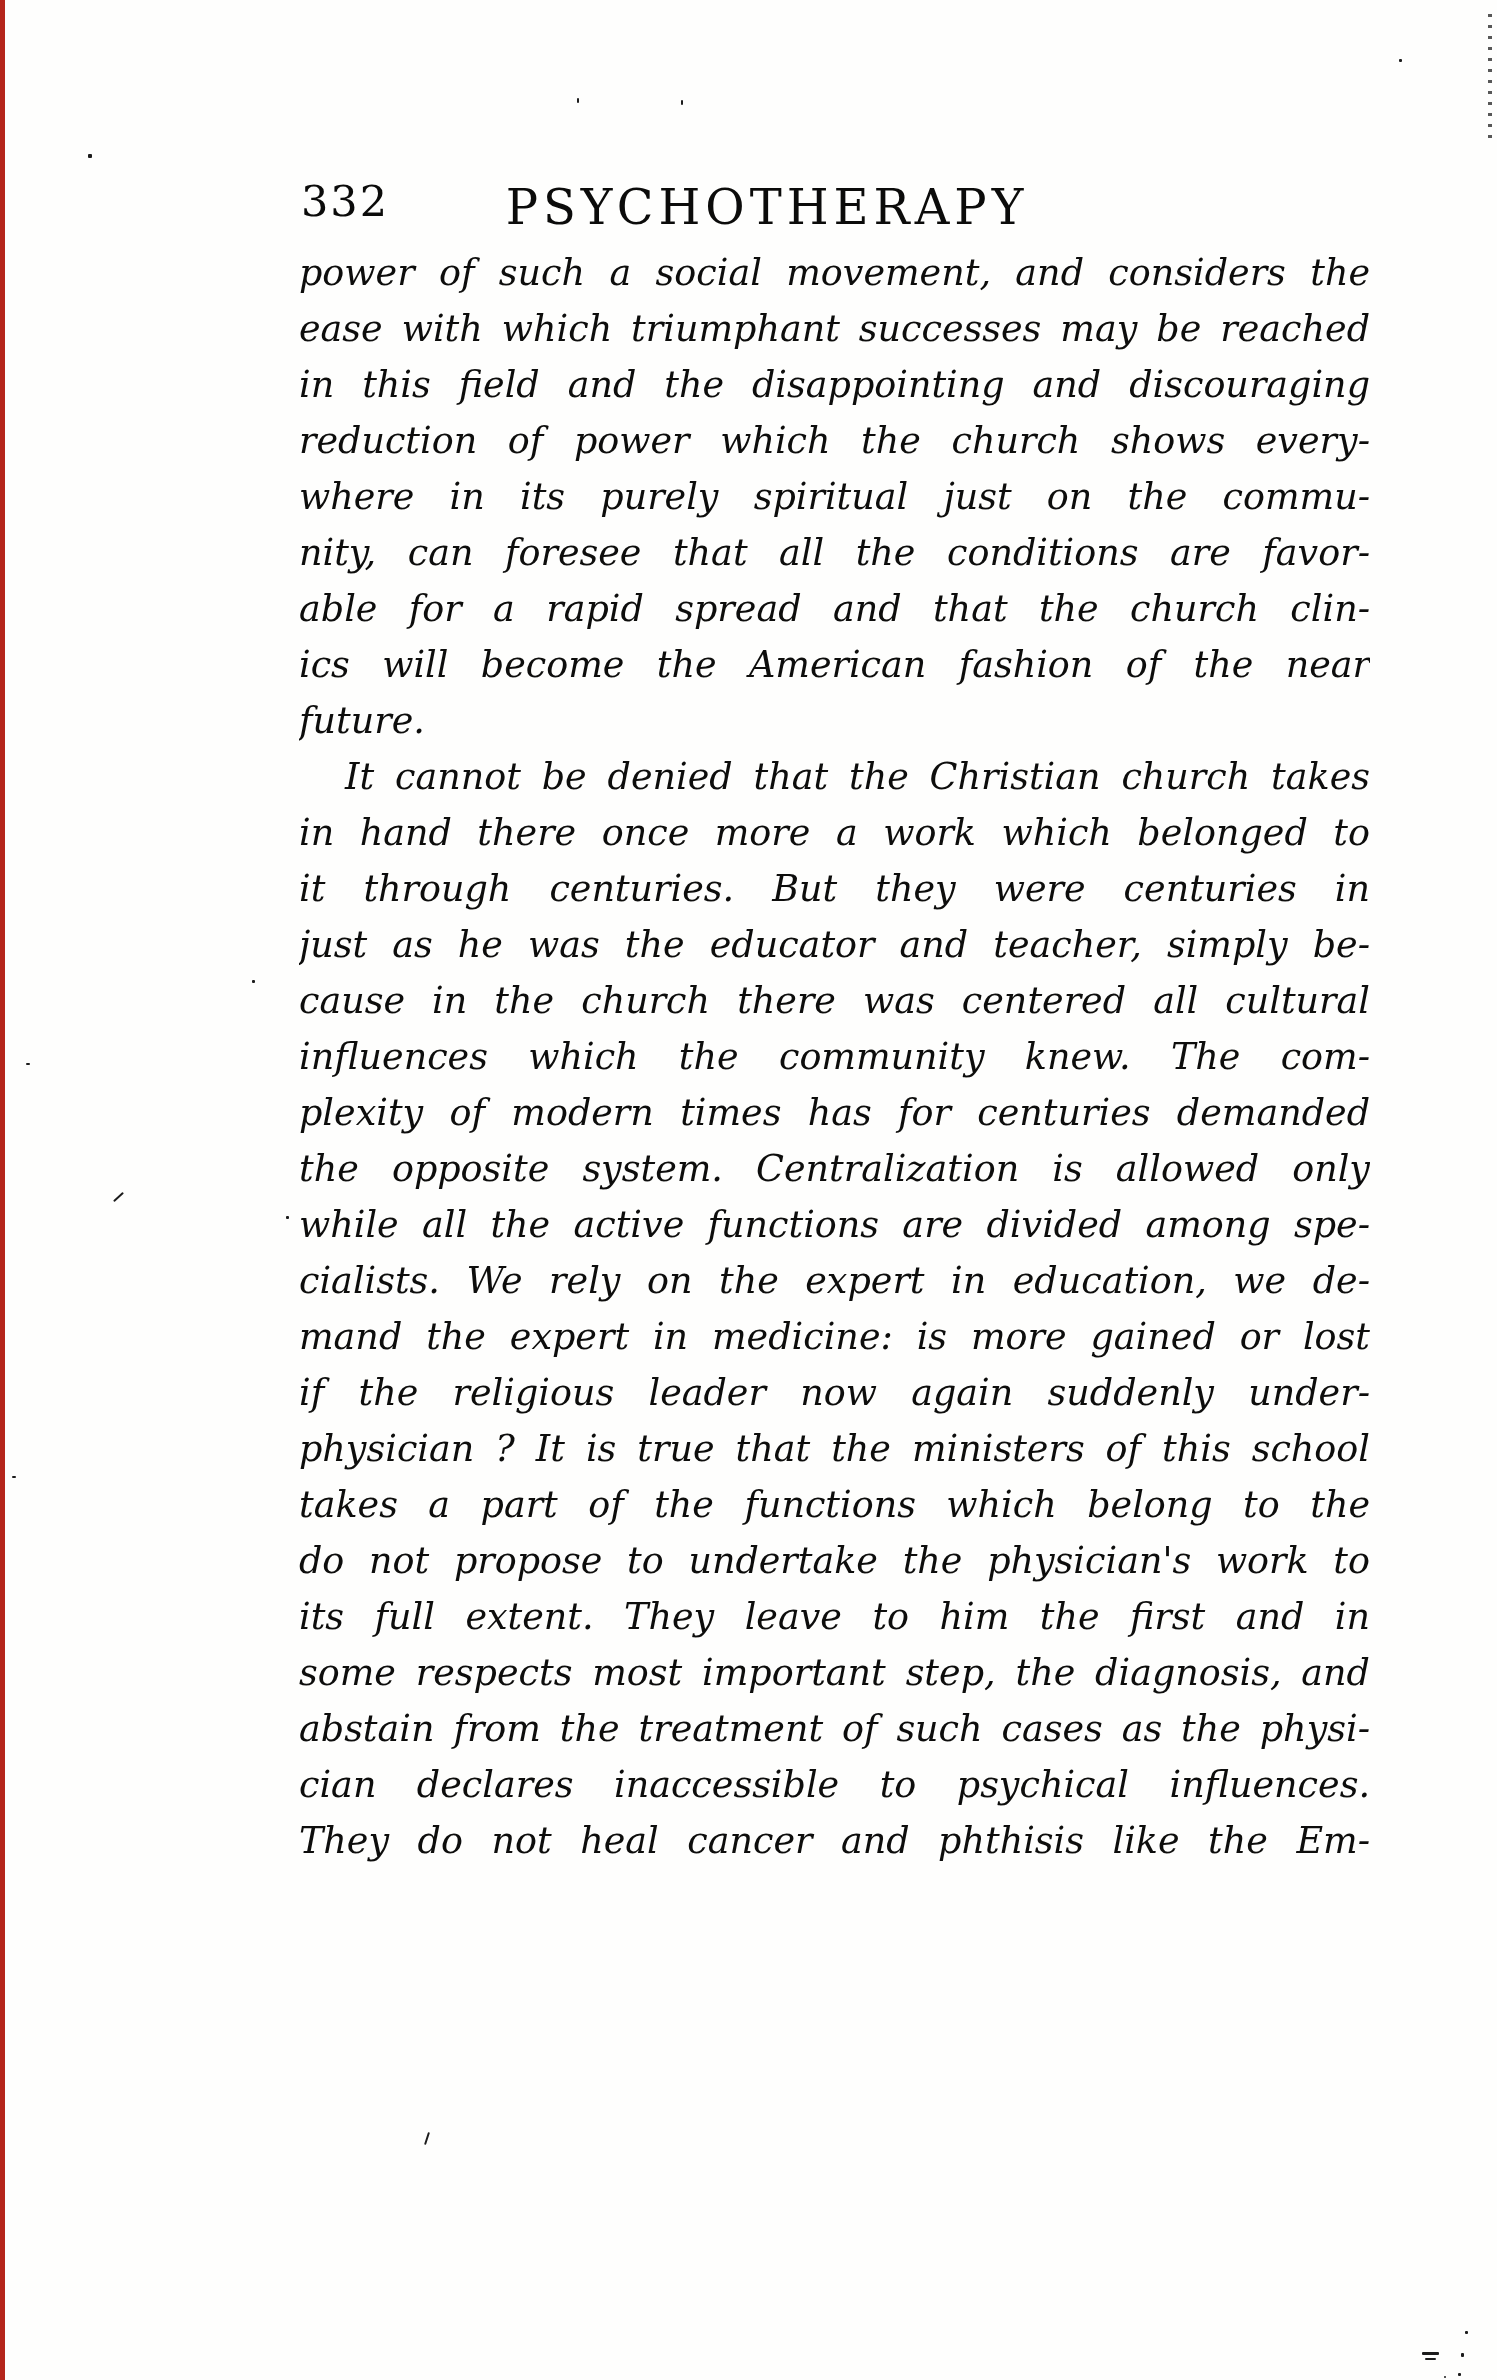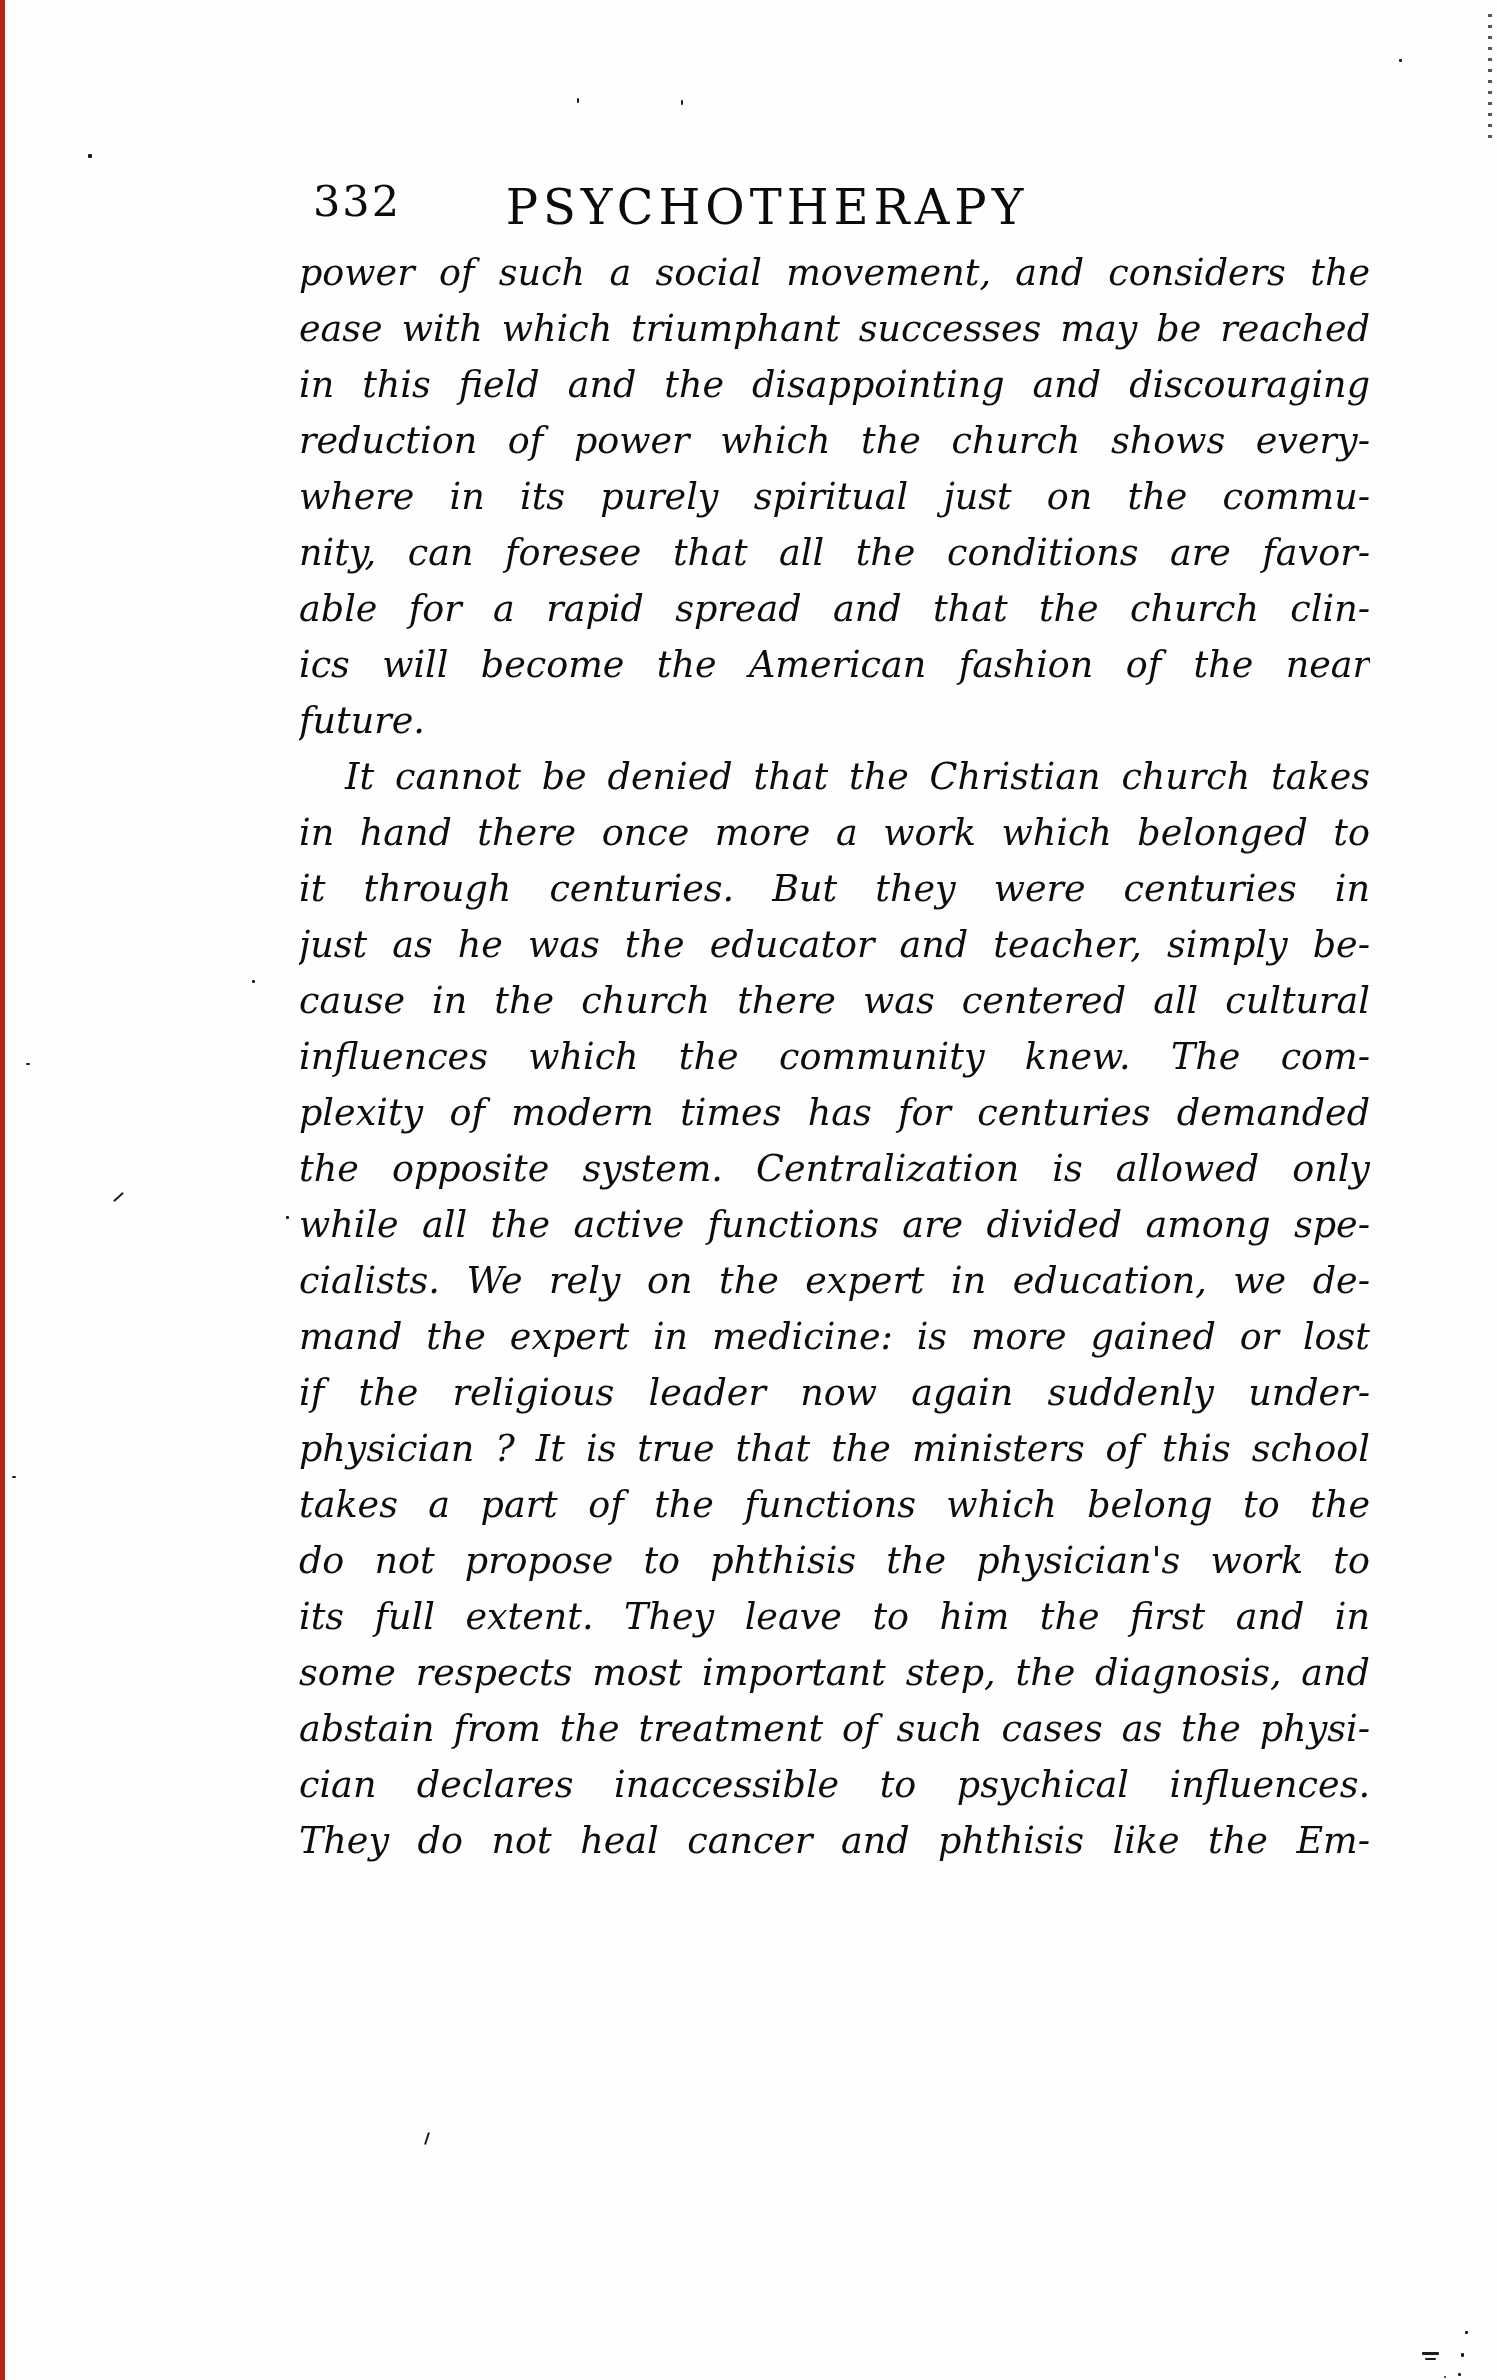--- a/index.html
+++ b/index.html
@@ -21,21 +21,21 @@
     background: #fefefd;
   }
   
   .scan-edge {
     position: absolute;
     left: 0; top: 0;
     width: 5px; height: 2380px;
   }
   .page-number {
     position: absolute;
-    left: 313px;
+    left: 301px;
     top: 176px;
     font-size: 43px;
     letter-spacing: 2px;
     color: #0b0b0a;
   }
   .running-head {
     position: absolute;
     left: 751px;
     top: 163px;
     transform: translateX(-50%);
@@ -113,21 +113,21 @@
         <div class="line">cause in the church there was centered all cultural</div>
         <div class="line">influences which the community knew. The com-</div>
         <div class="line">plexity of modern times has for centuries demanded</div>
         <div class="line">the opposite system. Centralization is allowed only</div>
         <div class="line">while all the active functions are divided among spe-</div>
         <div class="line">cialists. We rely on the expert in education, we de-</div>
         <div class="line">mand the expert in medicine: is more gained or lost</div>
         <div class="line">if the religious leader now again suddenly under-</div>
         <div class="line">physician ? It is true that the ministers of this school</div>
         <div class="line">takes a part of the functions which belong to the</div>
-        <div class="line">do not propose to phthisis the physician's work to</div>
+        <div class="line">do not propose to undertake the physician's work to</div>
         <div class="line">its full extent. They leave to him the first and in</div>
         <div class="line">some respects most important step, the diagnosis, and</div>
         <div class="line">abstain from the treatment of such cases as the physi-</div>
         <div class="line">cian declares inaccessible to psychical influences.</div>
         <div class="line">They do not heal cancer and phthisis like the Em-</div>
       </div>
   </div>
 
   <div class="speck" style="left:88px; top:154px; width:4px; height:4px;"></div>
   <div class="speck" style="left:577px; top:98px; width:2px; height:5px;"></div>

